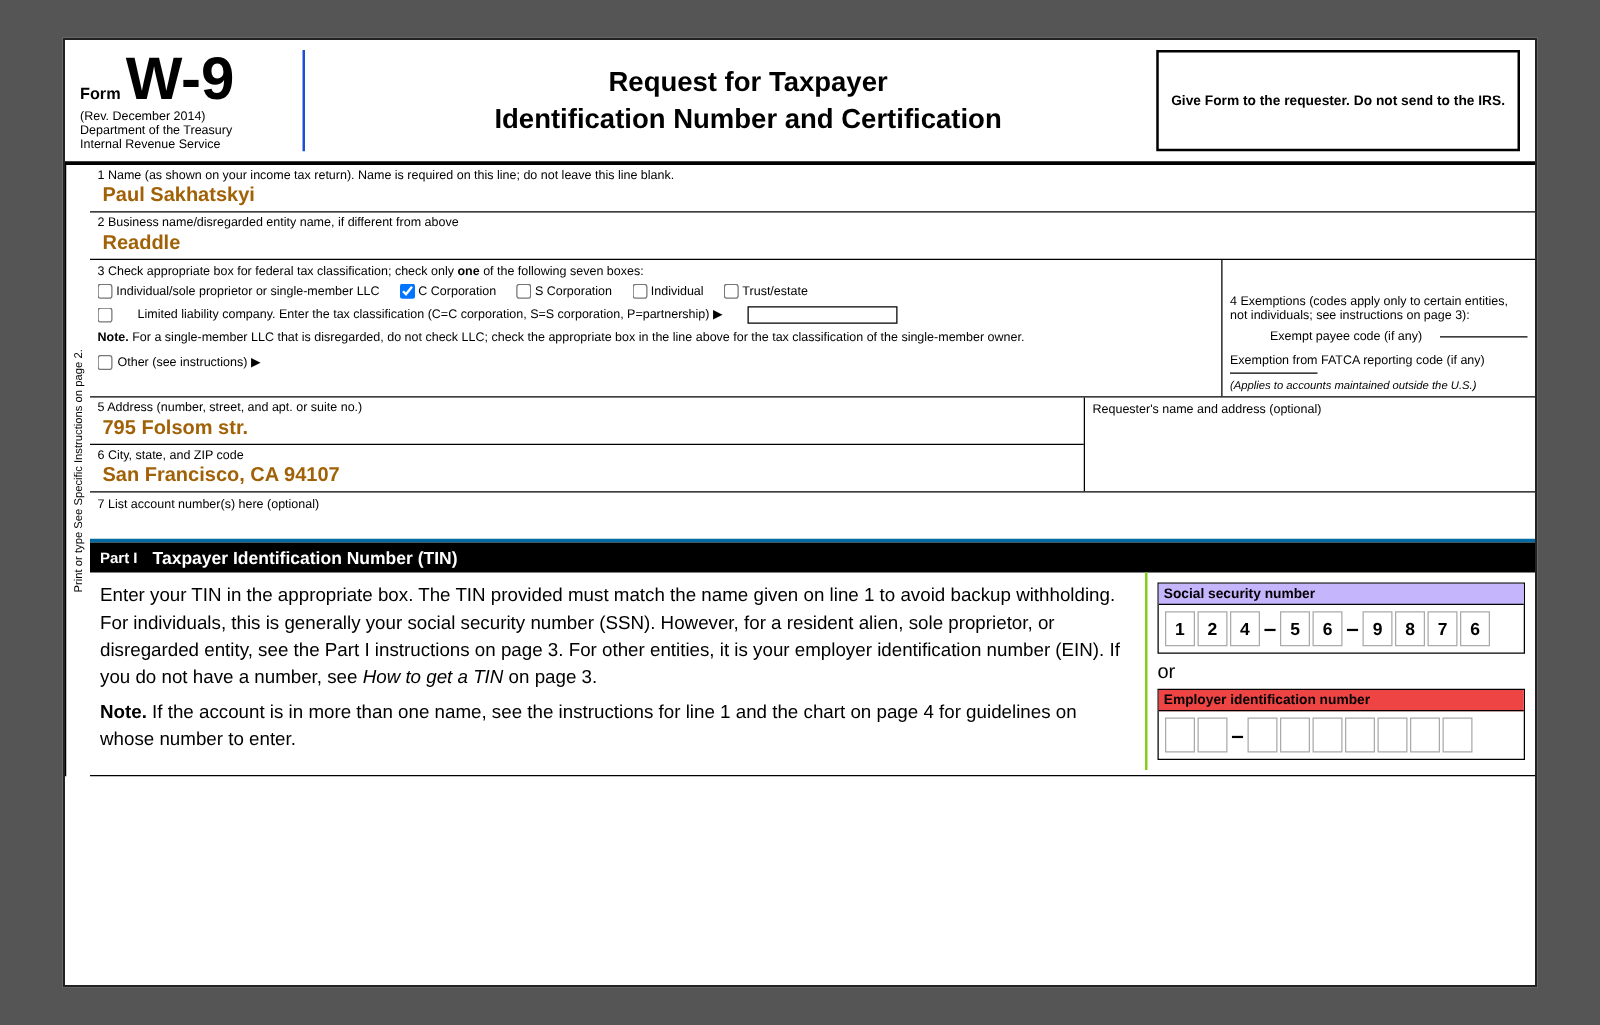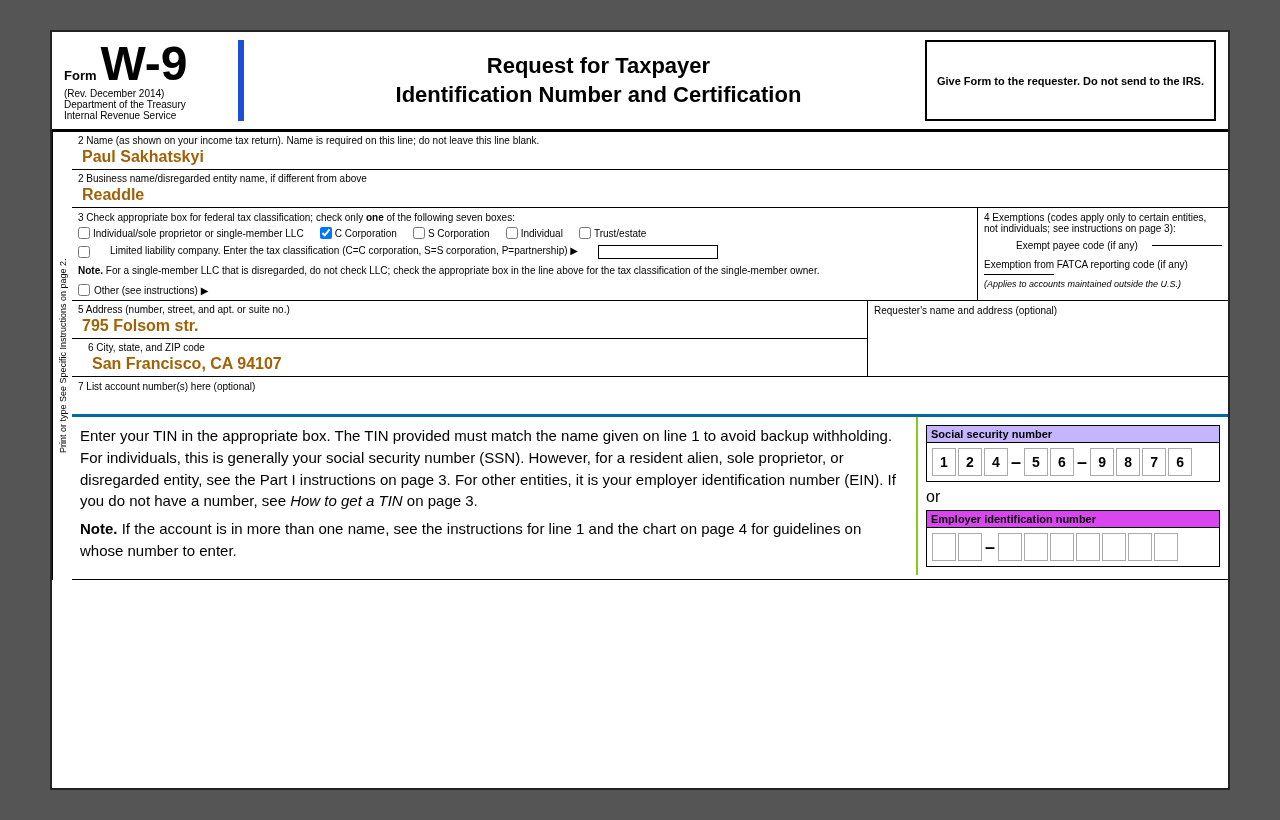--- a/index.html
+++ b/index.html
@@ -23,21 +23,21 @@
     
     .form-header {
       display: flex;
       border-bottom: 3px solid #000;
       padding: 8px 12px;
       align-items: stretch;
     }
     .form-id {
       display: flex;
       flex-direction: column;
-      border-right: 6px solid #1d4ed8;
+      border-right: 2px solid #1d4ed8;
       padding-right: 12px;
       margin-right: 28px;
       min-width: 180px;
     }
     .form-w9 {
       display: flex;
       align-items: baseline;
       gap: 4px;
     }
     .form-word {
@@ -123,20 +123,21 @@
     }
     .row3 {
       flex: 1;
       border-right: 1px solid #000;
       padding: 4px 6px;
     }
     .row4 {
       width: 250px;
       padding: 4px 6px;
       font-size: 10px;
+      margin-top: 24px;
     }
     .checkboxes-row {
       display: flex;
       align-items: center;
       gap: 16px;
       margin-top: 4px;
       flex-wrap: wrap;
     }
     .checkbox-item {
       display: flex;
@@ -213,21 +214,20 @@
     .addr-right {
       width: 360px;
       padding: 4px 6px;
     }
     .addr-field {
       padding: 3px 6px;
       border-bottom: 1px solid #000;
     }
     .addr-field:last-child {
       border-bottom: none;
-      margin-left: 10px;
     }
     
     .account-row {
       padding: 4px 6px;
       border-bottom: 3px solid #0369a1;
       min-height: 40px;
     }
     
     .part-header {
       background: #000;
@@ -296,21 +296,21 @@
       margin: 0 2px;
     }
     .or-text {
       font-size: 16px;
       margin: 4px 0;
     }
     .ein-box {
       border: 1px solid #000;
     }
     .ein-label {
-      background: #d946ef;
+      background: #ef4444;
       padding: 2px 4px;
       font-size: 11px;
       font-weight: bold;
       border-bottom: 1px solid #000;
     }
     .ein-digits {
       display: flex;
       align-items: center;
       padding: 4px;
     }
@@ -355,21 +355,21 @@
 
   <div class="form-body">
 
     <div class="sidebar-label">
       <span>Print or type          See Specific Instructions on page 2.</span>
     </div>
 
     <div class="form-content">
 
       <div class="field-row">
-        <div class="field-label">2  Name (as shown on your income tax return). Name is required on this line; do not leave this line blank.</div>
+        <div class="field-label">1  Name (as shown on your income tax return). Name is required on this line; do not leave this line blank.</div>
         <div class="field-value">Paul Sakhatskyi</div>
       </div>
 
       <div class="field-row">
         <div class="field-label">2  Business name/disregarded entity name, if different from above</div>
         <div class="field-value">Readdle</div>
       </div>
 
       <div class="row34">
         <div class="row3">
@@ -438,20 +438,24 @@
         </div>
         <div class="addr-right">
           <div class="field-label">Requester's name and address (optional)</div>
         </div>
       </div>
 
       <div class="account-row">
         <div class="field-label">7  List account number(s) here (optional)</div>
       </div>
 
+      <div class="part-header">
+        <span class="part-label">Part I</span>
+        <span class="part-title">Taxpayer Identification Number (TIN)</span>
+      </div>
 
       <div class="part-body">
         <div class="part-instructions">
           <p style="margin-bottom:6px;">
             <span>Enter your TIN in the appropriate box. The TIN provided must match the name given on line 1 to avoid backup withholding. For individuals, this is generally your social security number (SSN). However, for a resident alien, sole proprietor, or disregarded entity, see the Part I instructions on page 3. For other entities, it is your employer identification number (EIN). If you do not have a number, see</span><em> How to get a TIN</em><span> on page 3.</span>
           </p>
           <p>
             <strong>Note.</strong><span> If the account is in more than one name, see the instructions for line 1 and the chart on page 4 for guidelines on whose number to enter.</span>
           </p>
         </div>

